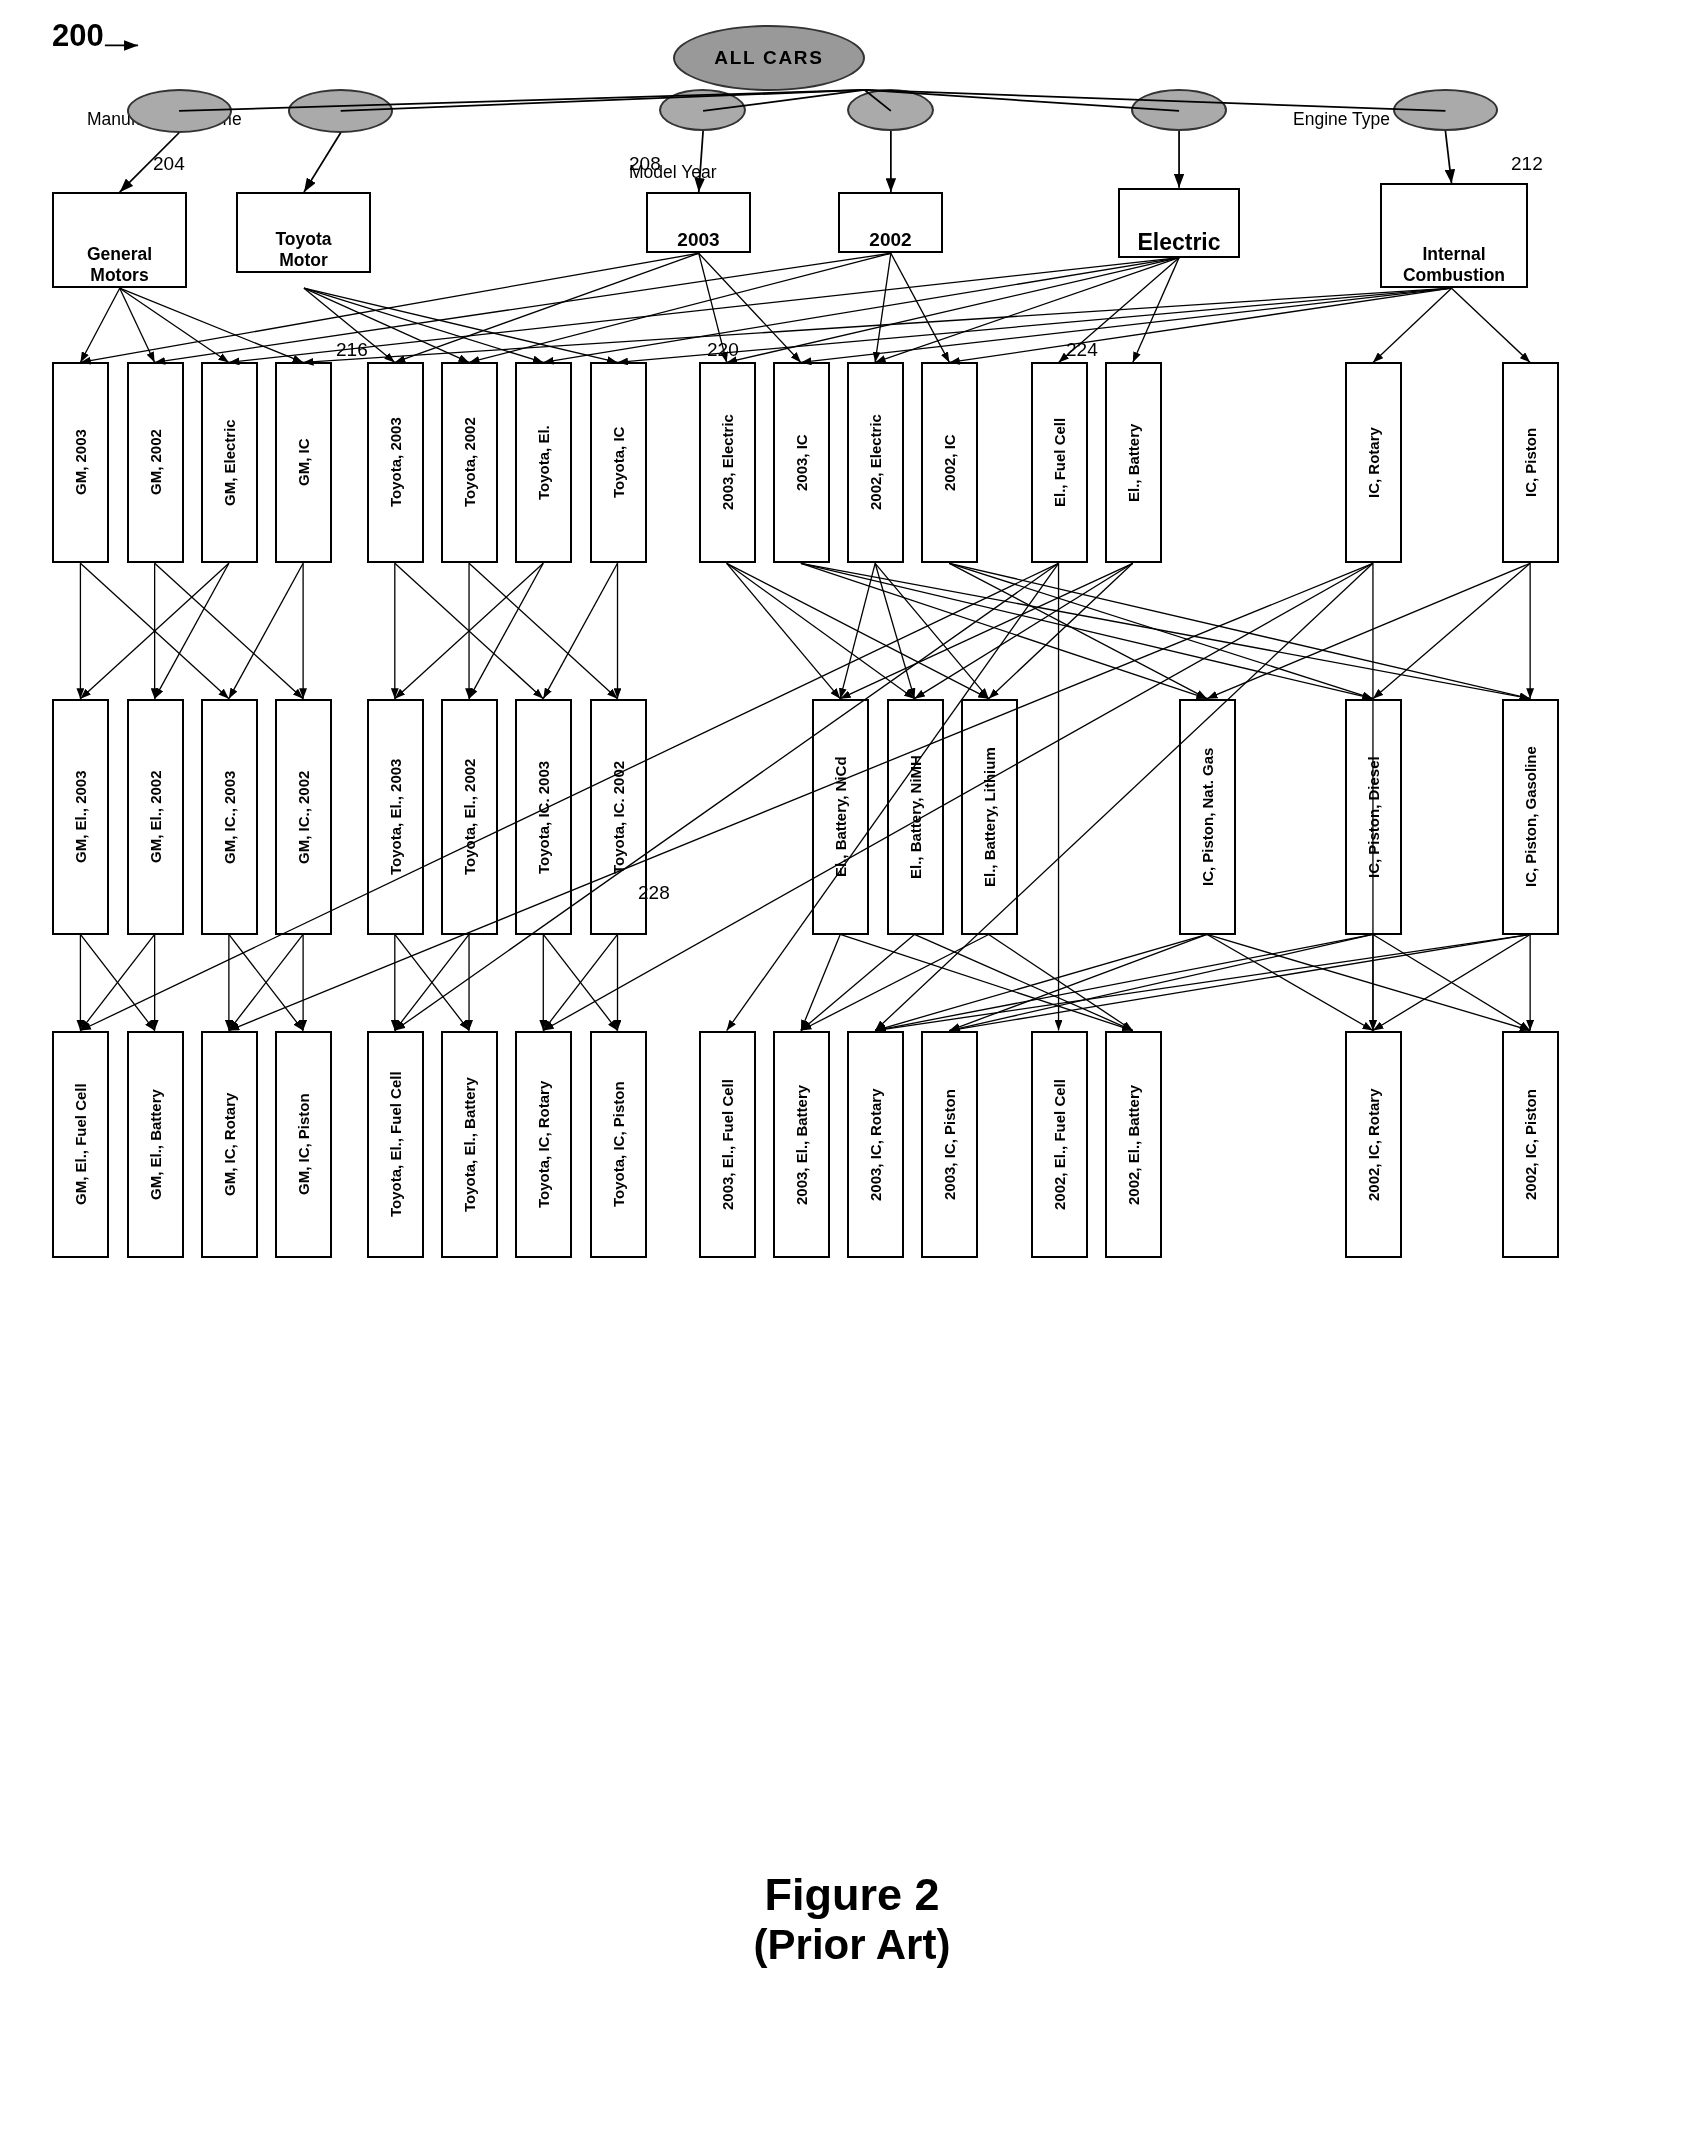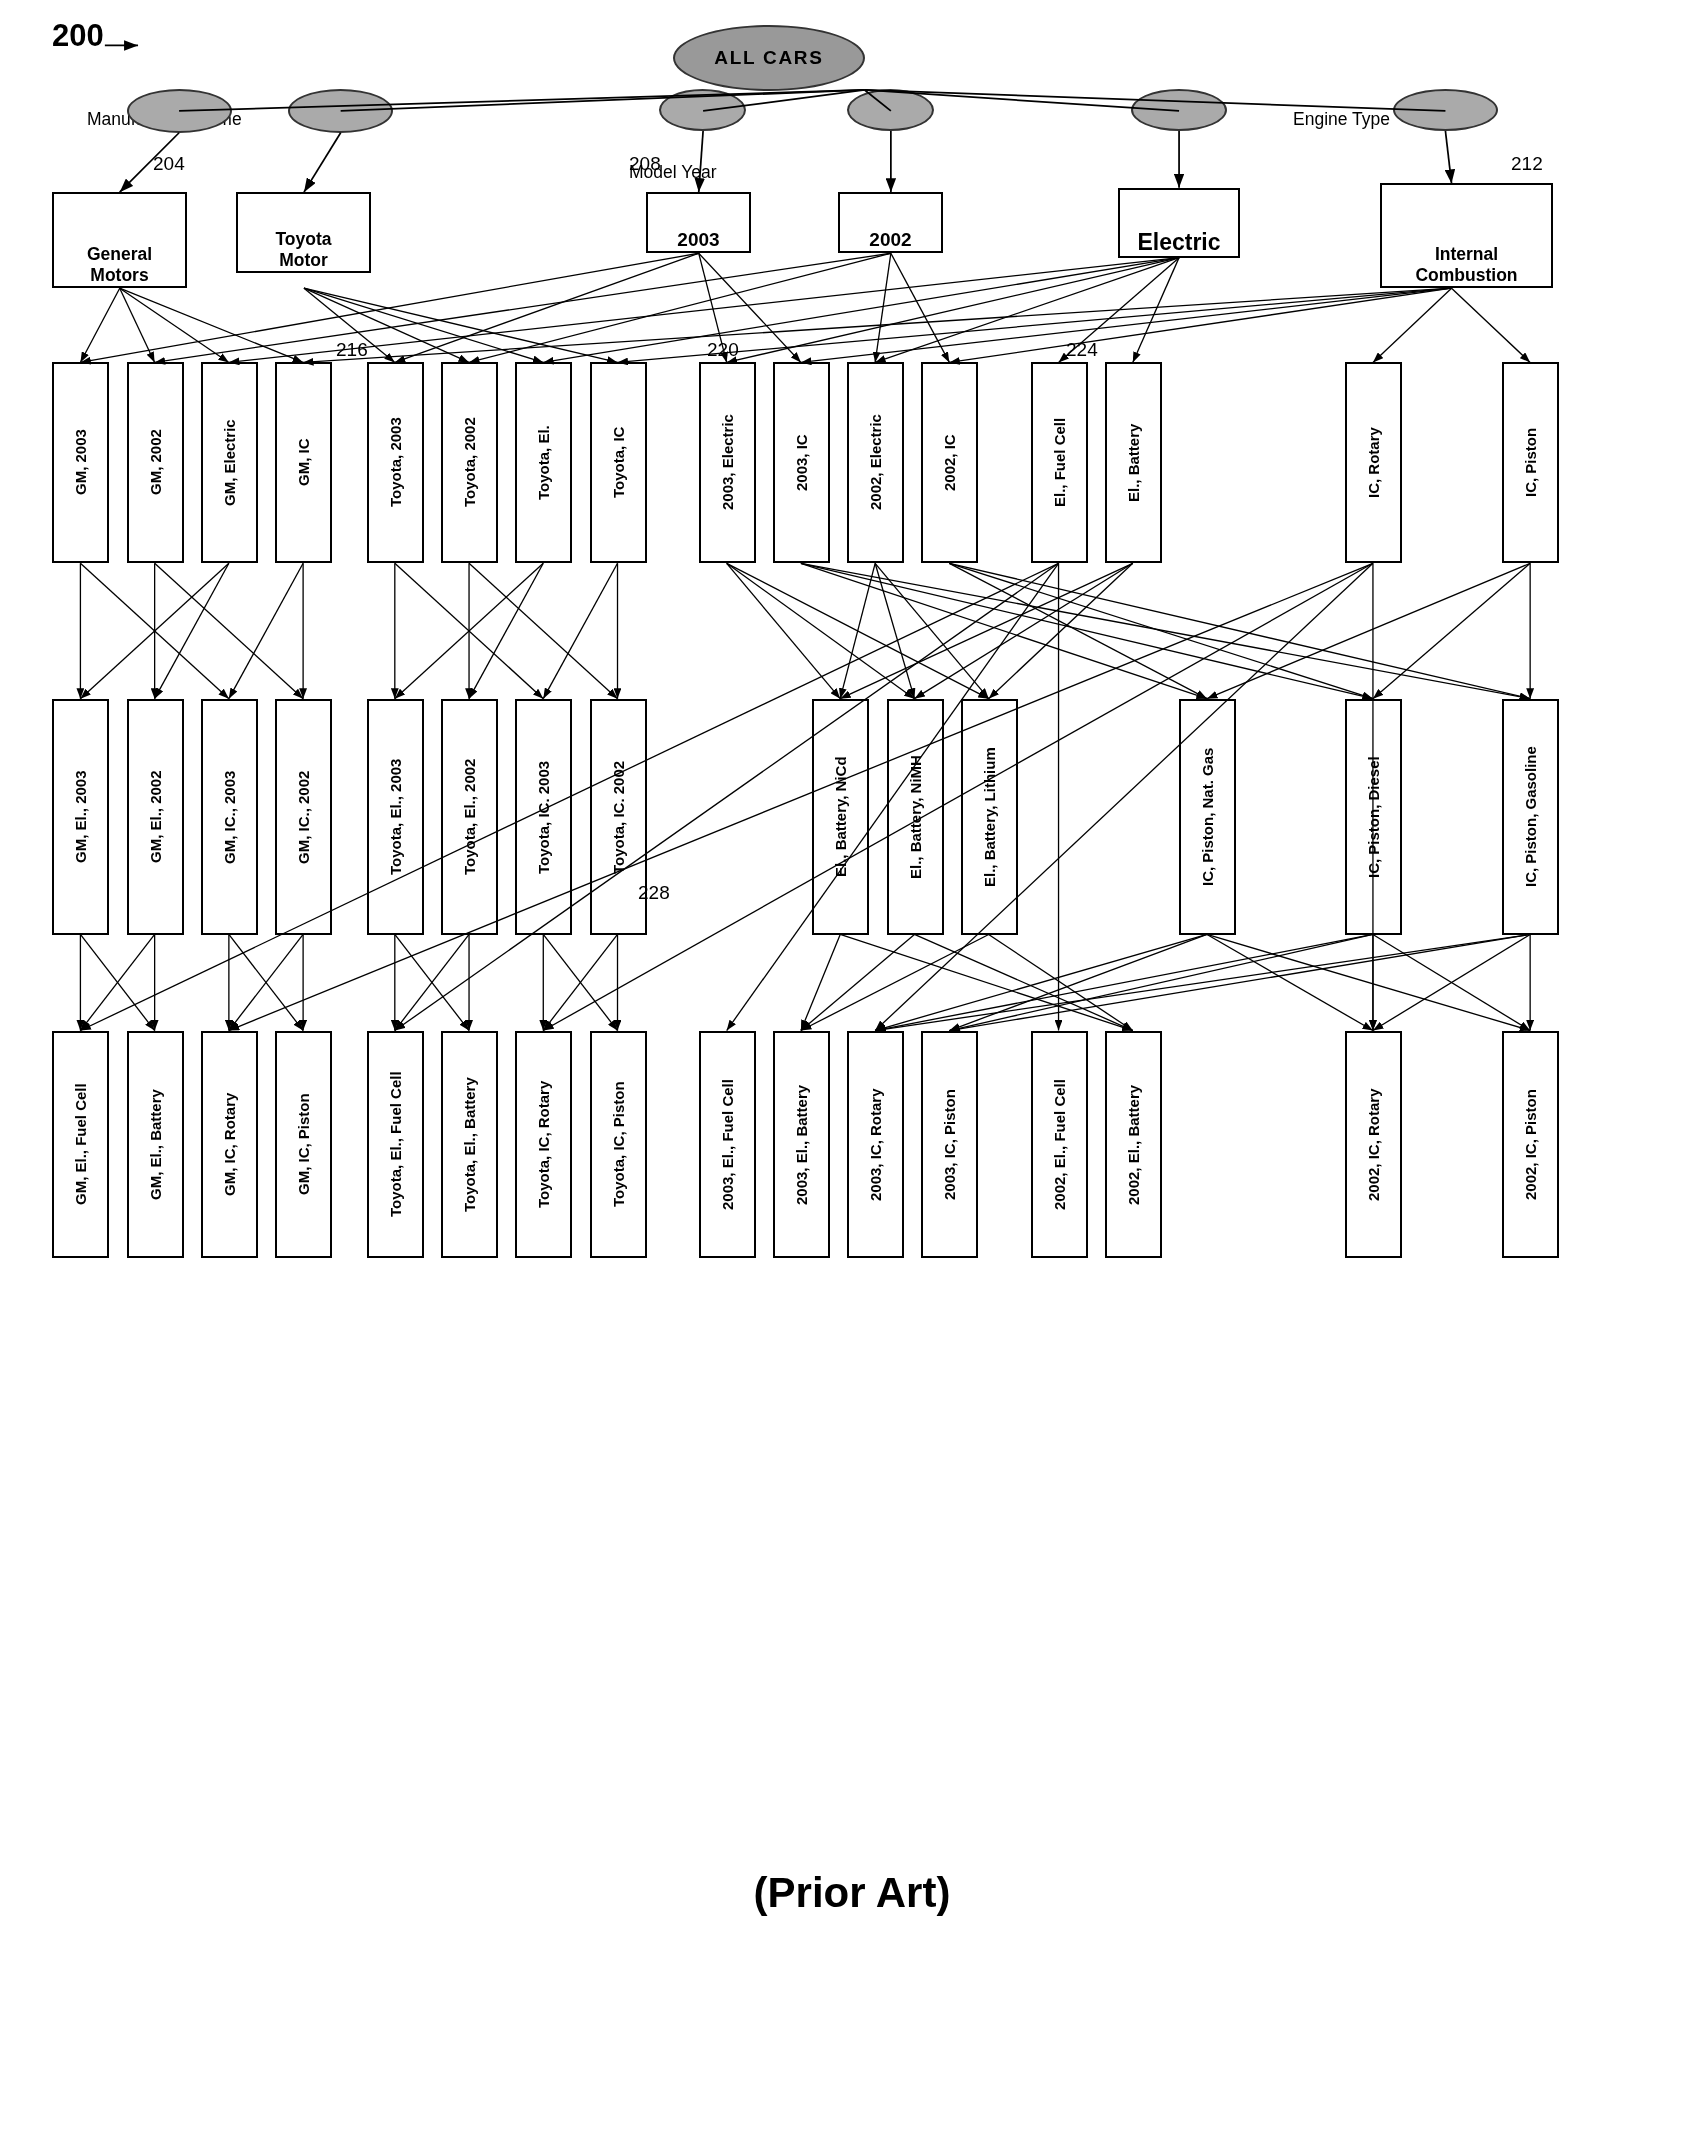--- a/index.html
+++ b/index.html
@@ -163,21 +163,21 @@
   </div>
 
   <div class="box" style="top:192px; left:838px; width:105px; height:61px; font-size:19px;">
     <span>2002</span>
   </div>
 
   <div class="box" style="top:188px; left:1118px; width:122px; height:70px; font-size:23px; font-weight:bold;">
     <span>Electric</span>
   </div>
 
-  <div class="box" style="top:183px; left:1380px; width:173px; height:105px; font-size:17.5px;">
+  <div class="box" style="top:183px; left:1380px; width:148px; height:105px; font-size:17.5px;">
     <span>Internal<br>Combustion</span>
   </div>
 
   <div class="category-oval" style="top:89px; left:127px; width:105px; height:44px;"></div>
   <div class="category-oval" style="top:89px; left:288px; width:105px; height:44px;"></div>
 
   <div class="category-oval" style="top:89px; left:659px; width:87px; height:42px;"></div>
   <div class="category-oval" style="top:89px; left:847px; width:87px; height:42px;"></div>
 
   <div class="category-oval" style="top:89px; left:1131px; width:96px; height:42px;"></div>
@@ -448,15 +448,16 @@
 
     <line x1="1572" y1="645" x2="262" y2="1180" stroke="#000" stroke-width="1.5" marker-end="url(#arrowhead)"></line>
     <line x1="1572" y1="645" x2="622" y2="1180" stroke="#000" stroke-width="1.5" marker-end="url(#arrowhead)"></line>
     <line x1="1572" y1="645" x2="1002" y2="1180" stroke="#000" stroke-width="1.5" marker-end="url(#arrowhead)"></line>
     <line x1="1572" y1="645" x2="1572" y2="1180" stroke="#000" stroke-width="1.5" marker-end="url(#arrowhead)"></line>
 
   </svg>
 </div>
 
 <div class="figure-caption">
+  <div class="fig-title">Figure 2</div>
   <div class="fig-subtitle">(Prior Art)</div>
 </div>
 
 
 </body></html>

